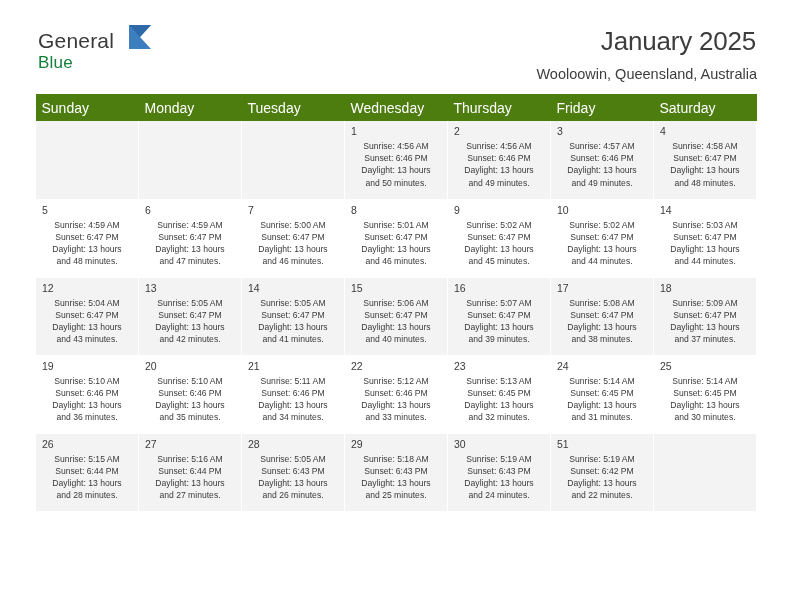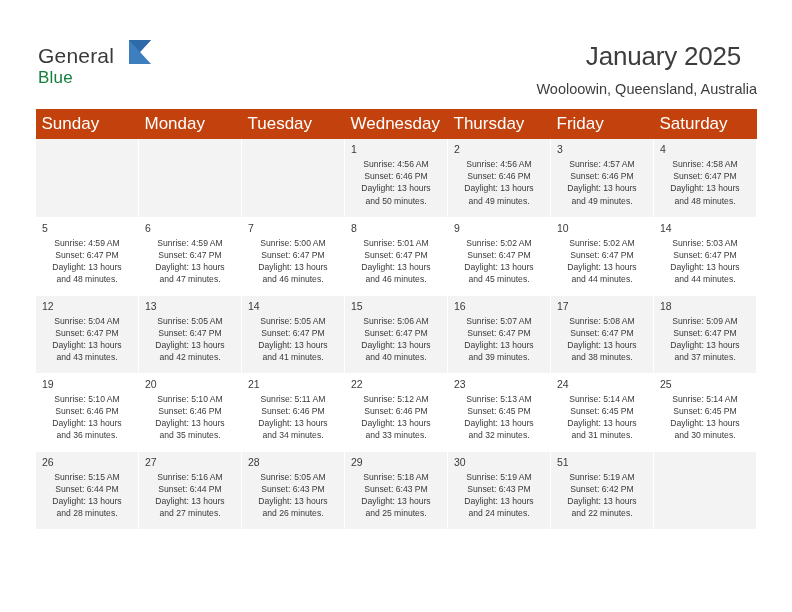--- a/index.html
+++ b/index.html
@@ -12,21 +12,21 @@
     background: #ffffff;
     font-family: "Liberation Sans", sans-serif;
     color: #333333;
     -webkit-font-smoothing: antialiased;
   }
   .page {
     position: relative;
     width: 792px;
     height: 612px;
     box-sizing: border-box;
-    padding: 15px 35px;
+    padding: 0 35px;
   }
   
   .header {
     position: relative;
     height: 72px;
   }
   .logo {
     position: absolute;
     left: 3px;
     top: 30px;
@@ -47,21 +47,21 @@
   }
   .logo-flag {
     position: absolute;
     left: 92px;
     top: 22px;
     width: 34px;
     height: 30px;
   }
   .title {
     position: absolute;
-    right: 16px;
+    right: 1px;
     top: 26px;
     font-size: 26px;
     color: #3d3d3d;
     font-weight: normal;
     margin: 0;
     letter-spacing: -0.2px;
   }
   .subtitle {
     position: absolute;
     right: 0;
@@ -71,23 +71,23 @@
     text-align: right;
   }
   
   .calendar {
     margin-top: 22px;
     width: 722px;
     border-collapse: collapse;
     table-layout: fixed;
   }
   .calendar th {
-    background: #c2410c;
+    background: #4d7c0f;
     color: #ffffff;
-    font-size: 17px;
+    font-size: 14px;
     font-weight: normal;
     text-align: left;
     padding: 5px 0 5px 6px;
     height: 17px;
     border: none;
   }
   .calendar td {
     width: 103.1px;
     height: 78px;
     vertical-align: top;

